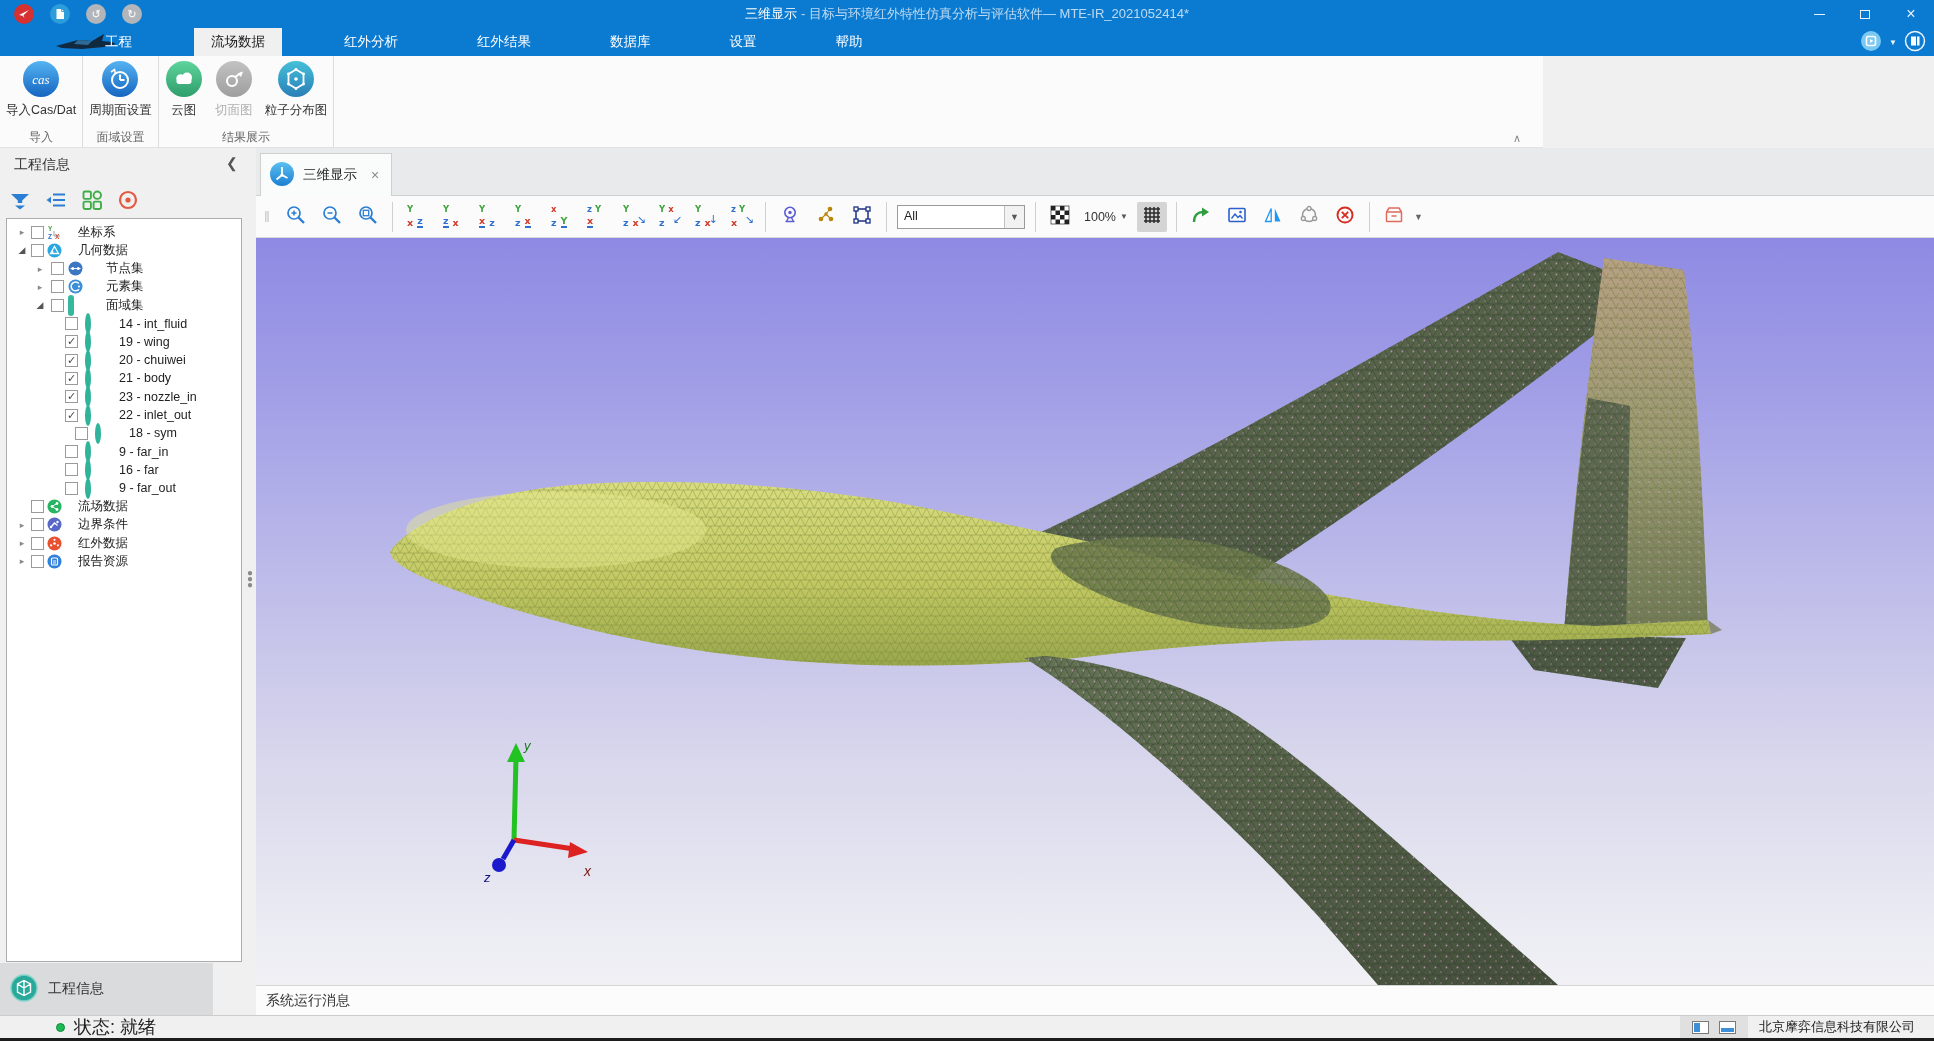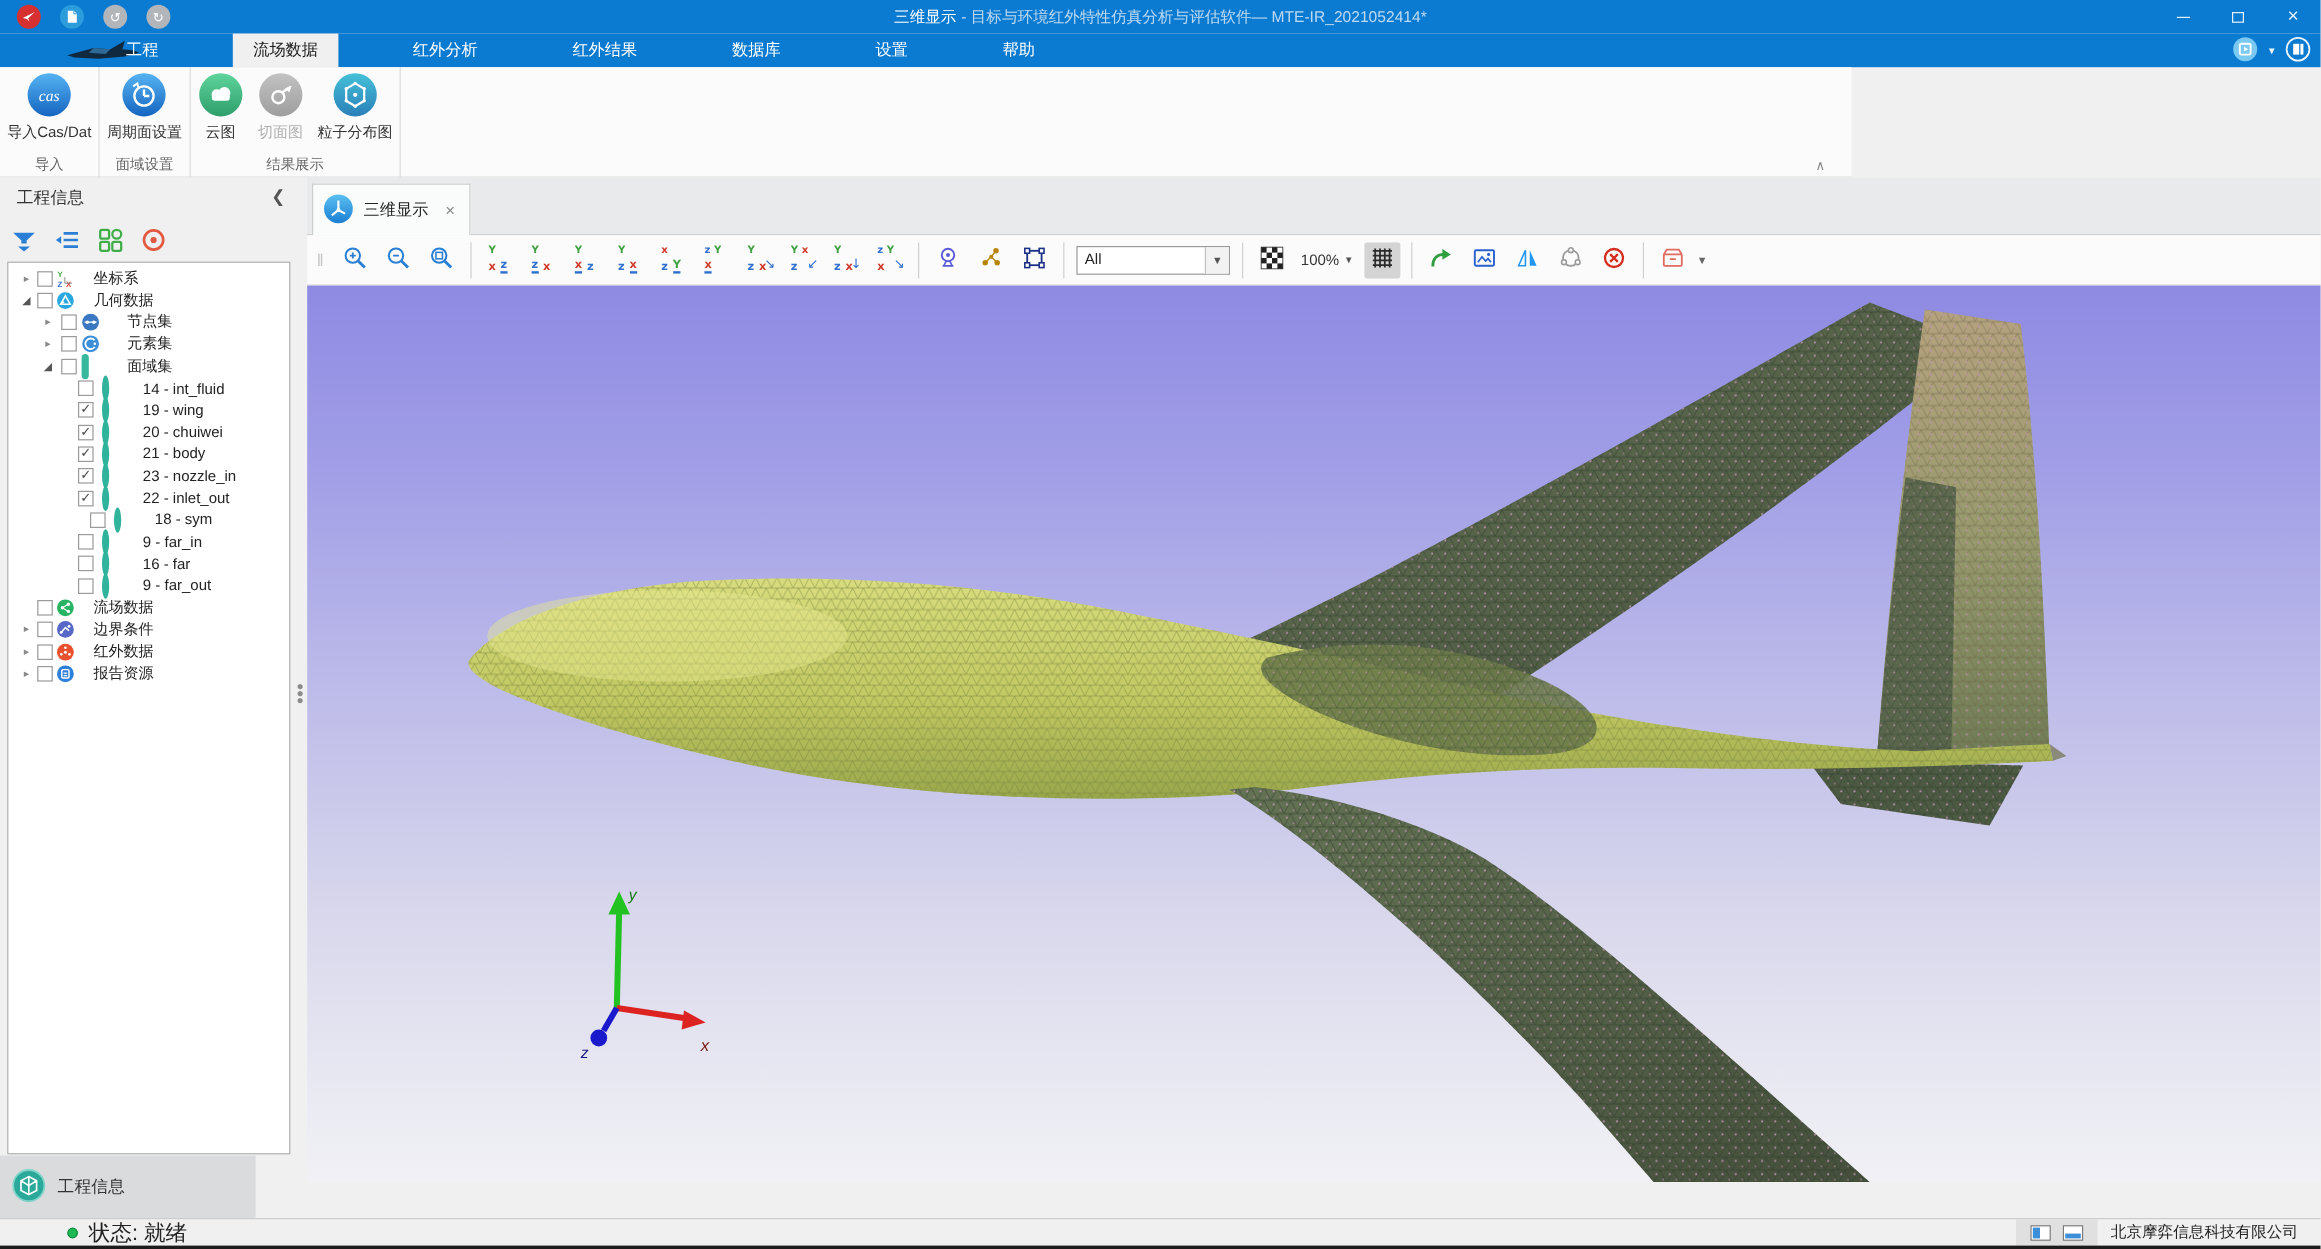--- a/index.html
+++ b/index.html
@@ -794,20 +794,23 @@
           <polygon points="332,614 314,604 312,620" fill="#dd2222"></polygon>
           <line x1="258" y1="602" x2="247" y2="621" stroke="#1a1acc" stroke-width="5"></line>
           <circle cx="243" cy="627" r="7" fill="#1a1acc"></circle>
           <text id="ax-x" x="328" y="638" font-size="14" fill="#7a1a10" font-style="italic">x</text>
           <text id="ax-y" x="268" y="512" font-size="13" fill="#157a15" font-style="italic">y</text>
           <text id="ax-z" x="228" y="644" font-size="13" fill="#14147a" font-style="italic">z</text>
         </g>
       </svg>
     </div>
 
+    <div id="message-panel" class="abs">
+      <span class="mtext">系统运行消息</span>
+    </div>
   </div>
 
   <div id="statusbar" class="abs">
     <div id="status-left" class="abs">
       <span class="status-dot"></span>
       <span class="stext">状态: 就绪</span>
     </div>
     <div id="status-icons" class="abs">
       <span class="layicon">
           <span class="fill" style="left:1px;top:1px;width:6px;height:9px;"></span>

